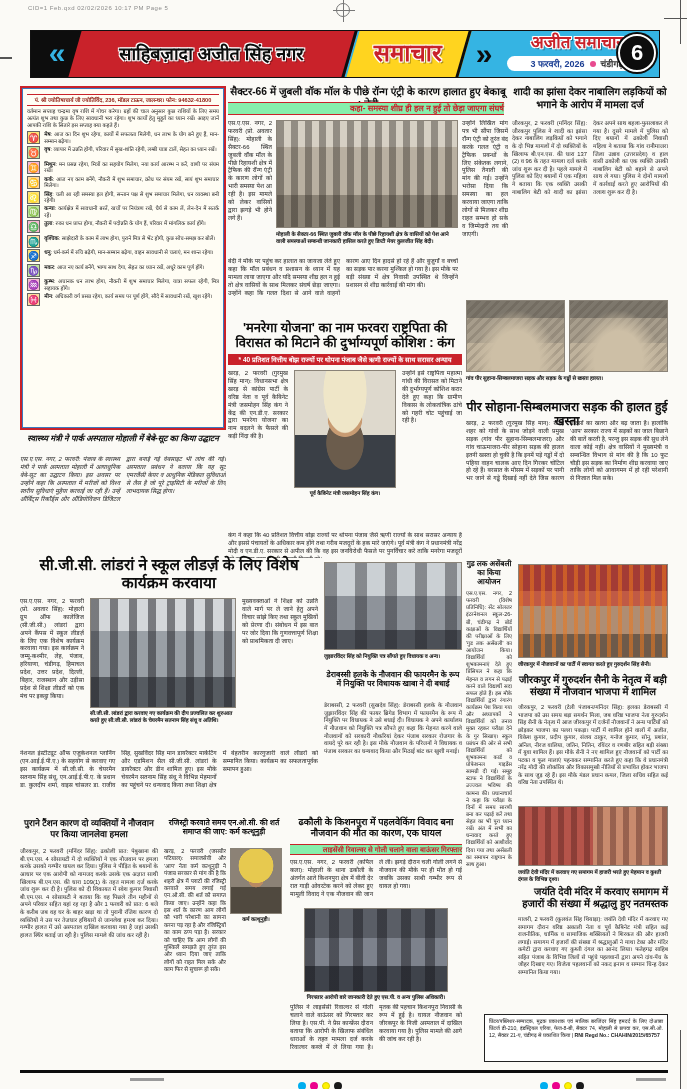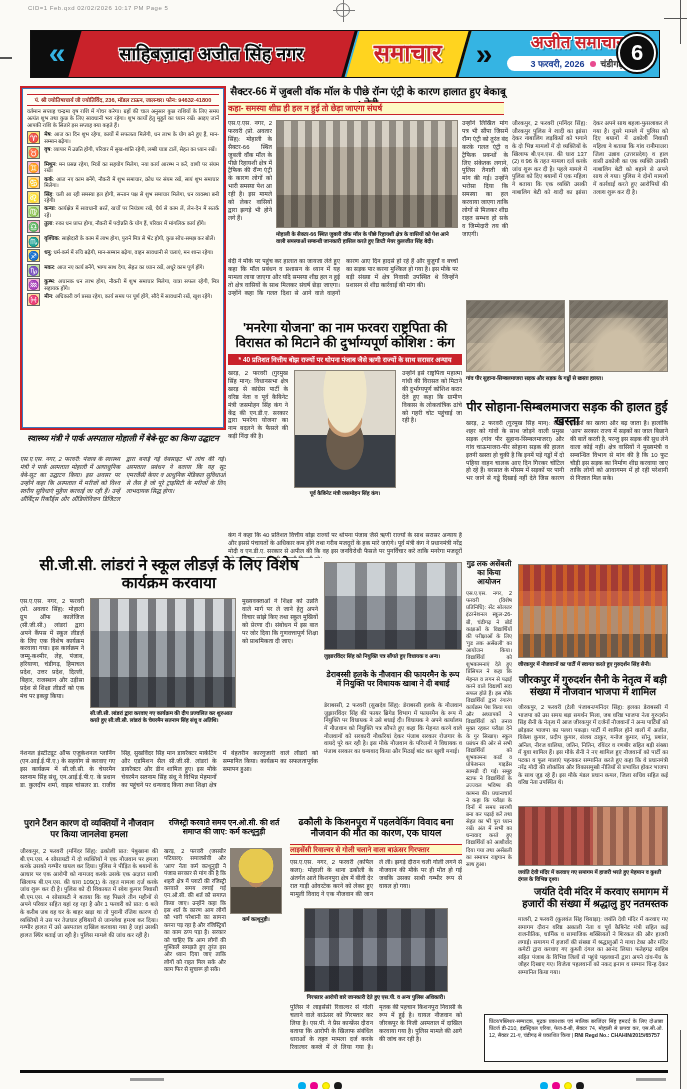--- a/index.html
+++ b/index.html
@@ -36,21 +36,21 @@
   .sign:nth-child(4n+4) .ic{background:#ffd9a0;}
   .sign .tx{font-size:5.3px;line-height:1.25;text-align:justify;}
   .sign .tx b{font-size:5.5px;}
   
   .hl{font-weight:bold;color:#0d0d0d;text-align:center;}
   .body{font-size:6px;line-height:1.32;text-align:justify;color:#1c1c1c;}
   .cols2{column-count:2;column-gap:6px;}
   .cols3{column-count:3;column-gap:6px;}
   .cap{font-size:5.4px;font-weight:bold;line-height:1.25;color:#111;}
   .redbar{background:#c9222a;color:#fff;font-weight:bold;text-align:center;}
-  .palebar{background:#fef9c3;color:#c9222a;font-weight:bold;text-align:left;
+  .palebar{background:#86efac;color:#c9222a;font-weight:bold;text-align:right;
            border-top:1px solid #c9222a;border-bottom:1px solid #c9222a;}
   .ph{border:1px solid #8a8378;}
   .ph-crowd{background-image:repeating-linear-gradient(90deg,rgba(35,30,25,.38) 0 7px,transparent 7px 14px),
             linear-gradient(180deg,#d6d0c4 0 25%,#b9b0a1 25% 70%,#8b8376 70% 100%);}
   .ph-road{background-image:radial-gradient(ellipse at 50% 85%,#cdbfa6 0 35%,transparent 60%),
            repeating-linear-gradient(135deg,rgba(70,60,50,.18) 0 3px,transparent 3px 7px),
            linear-gradient(180deg,#7d776c 0 25%,#a79d8c 25% 60%,#bfb29c 60% 100%);}
   .ph-press{background-image:repeating-linear-gradient(90deg,rgba(20,20,25,.45) 0 10px,transparent 10px 24px),
             linear-gradient(180deg,#5a5e66 0 35%,#7d828c 35% 70%,#3f434b 70% 100%);}
   .ph-bjp{background-image:repeating-linear-gradient(90deg,rgba(235,120,30,.55) 0 4px,transparent 4px 11px),
@@ -166,20 +166,21 @@
     <div class="hl" style="font-size:10.3px;line-height:1.2;">सैक्टर-66 में जुबली वॉक मॉल के पीछे रॉन्ग एंट्री के कारण हालात हुए बेकाबू : बेदी</div>
     <div class="palebar abs" style="left:0;top:16px;width:276px;height:13px;font-size:8.2px;line-height:12px;">कहा- समस्या शीघ्र ही हल न हुई तो छेड़ा जाएगा संघर्ष</div>
     <div class="body abs" style="left:0;top:34px;width:44px;height:112px;overflow:hidden;">एस.ए.एस. नगर, 2 फरवरी (प्रो. अवतार सिंह): मोहाली के सैक्टर-66 स्थित जुबली वॉक मॉल के पीछे रिहायशी क्षेत्र में ट्रैफिक की रॉन्ग एंट्री के कारण लोगों को भारी समस्या पेश आ रही है। इस मामले को लेकर वासियों द्वारा झगड़े भी होने लगे हैं।</div>
     <div class="ph ph-crowd abs" style="left:48px;top:34px;width:182px;height:108px;"></div>
     <div class="body abs" style="left:234px;top:34px;width:46px;height:196px;overflow:hidden;">उन्होंने लिखित मांग पत्र भी सौंपा जिसमें रॉन्ग एंट्री को तुरंत बंद करके गलत एंट्री व ट्रैफिक प्रबन्धों के लिए संकेतक लगाने, पुलिस तैनाती की मांग की गई। उन्होंने भरोसा दिया कि समस्या का हल करवाया जाएगा ताकि लोगों से मिलकर शीघ्र राहत सम्भव हो सके व जिम्मेदारी तय की जाएगी।</div>
     <div class="cap abs" style="left:48px;top:145px;width:182px;height:24px;overflow:hidden;">मोहाली के सैक्टर-66 स्थित जुबली वॉक मॉल के पीछे रिहायशी क्षेत्र के वासियों को पेश आने वाली समस्याओं सम्बन्धी जानकारी हासिल करते हुए डिप्टी मेयर कुलजीत सिंह बेदी।</div>
     <div class="body cols2 abs" style="left:0;top:172px;width:230px;height:58px;overflow:hidden;">बेदी ने मौके पर पहुंच कर हालात का जायजा लेते हुए कहा कि मॉल प्रबंधन व प्रशासन के ध्यान में यह मामला लाया जाएगा और यदि समस्या शीघ्र हल न हुई तो क्षेत्र वासियों के साथ मिलकर संघर्ष छेड़ा जाएगा। उन्होंने कहा कि गलत दिशा से आने वाले वाहनों कारण आए दिन हादसे हो रहे हैं और बुजुर्गों व बच्चों का सड़क पार करना मुश्किल हो गया है। इस मौके पर बड़ी संख्या में क्षेत्र निवासी उपस्थित थे जिन्होंने प्रशासन से शीघ्र कार्रवाई की मांग की।</div>
   </div>
 
   <div class="abs" style="left:512px;top:86px;width:156px;height:212px;">
+    <div class="hl" style="font-size:10px;line-height:1.25;">शादी का झांसा देकर नाबालिग लड़कियों को भगाने के आरोप में मामला दर्ज</div>
     <div class="body cols2 abs" style="left:0;top:34px;width:156px;height:176px;overflow:hidden;font-size:5.8px;">जीरकपुर, 2 फरवरी (मनिंदर सिंह): जीरकपुर पुलिस ने शादी का झांसा देकर नाबालिग लड़कियों को भगाने के दो भिन्न मामलों में दो व्यक्तियों के खिलाफ बी.एन.एस. की धारा 137 (2) व 96 के तहत मामला दर्ज करके जांच शुरू कर दी है। पहले मामले में पुलिस को दिए बयानों में एक महिला ने बताया कि एक व्यक्ति उसकी नाबालिग बेटी को शादी का झांसा देकर अपने साथ बहला-फुसलाकर ले गया है। दूसरे मामले में पुलिस को दिए बयानों में ढकोली निवासी महिला ने बताया कि गांव रानीमाजरा जिला उन्नाव (उत्तरप्रदेश) व हाल वासी ढकोली का एक व्यक्ति उसकी नाबालिग बेटी को बहाने से अपने साथ ले गया। पुलिस ने दोनों मामलों में कार्रवाई करते हुए आरोपियों की तलाश शुरू कर दी है।</div>
   </div>
 
   <div class="abs" style="left:466px;top:300px;width:202px;height:96px;">
     <div class="ph ph-road abs" style="left:0;top:0;width:99px;height:72px;"></div>
     <div class="ph ph-road abs" style="left:103px;top:0;width:99px;height:72px;"></div>
     <div class="cap abs" style="left:0;top:75px;width:202px;">गांव पीर सुहाना-सिम्बलमाजरा सड़क और सड़क के गड्ढों से खस्ता हालत।</div>
   </div>
   <div class="abs" style="left:466px;top:400px;width:202px;height:164px;">
     <div class="hl" style="font-size:12.3px;line-height:1.15;">पीर सोहाना-सिम्बलमाजरा सड़क की हालत हुई खस्ता</div>

